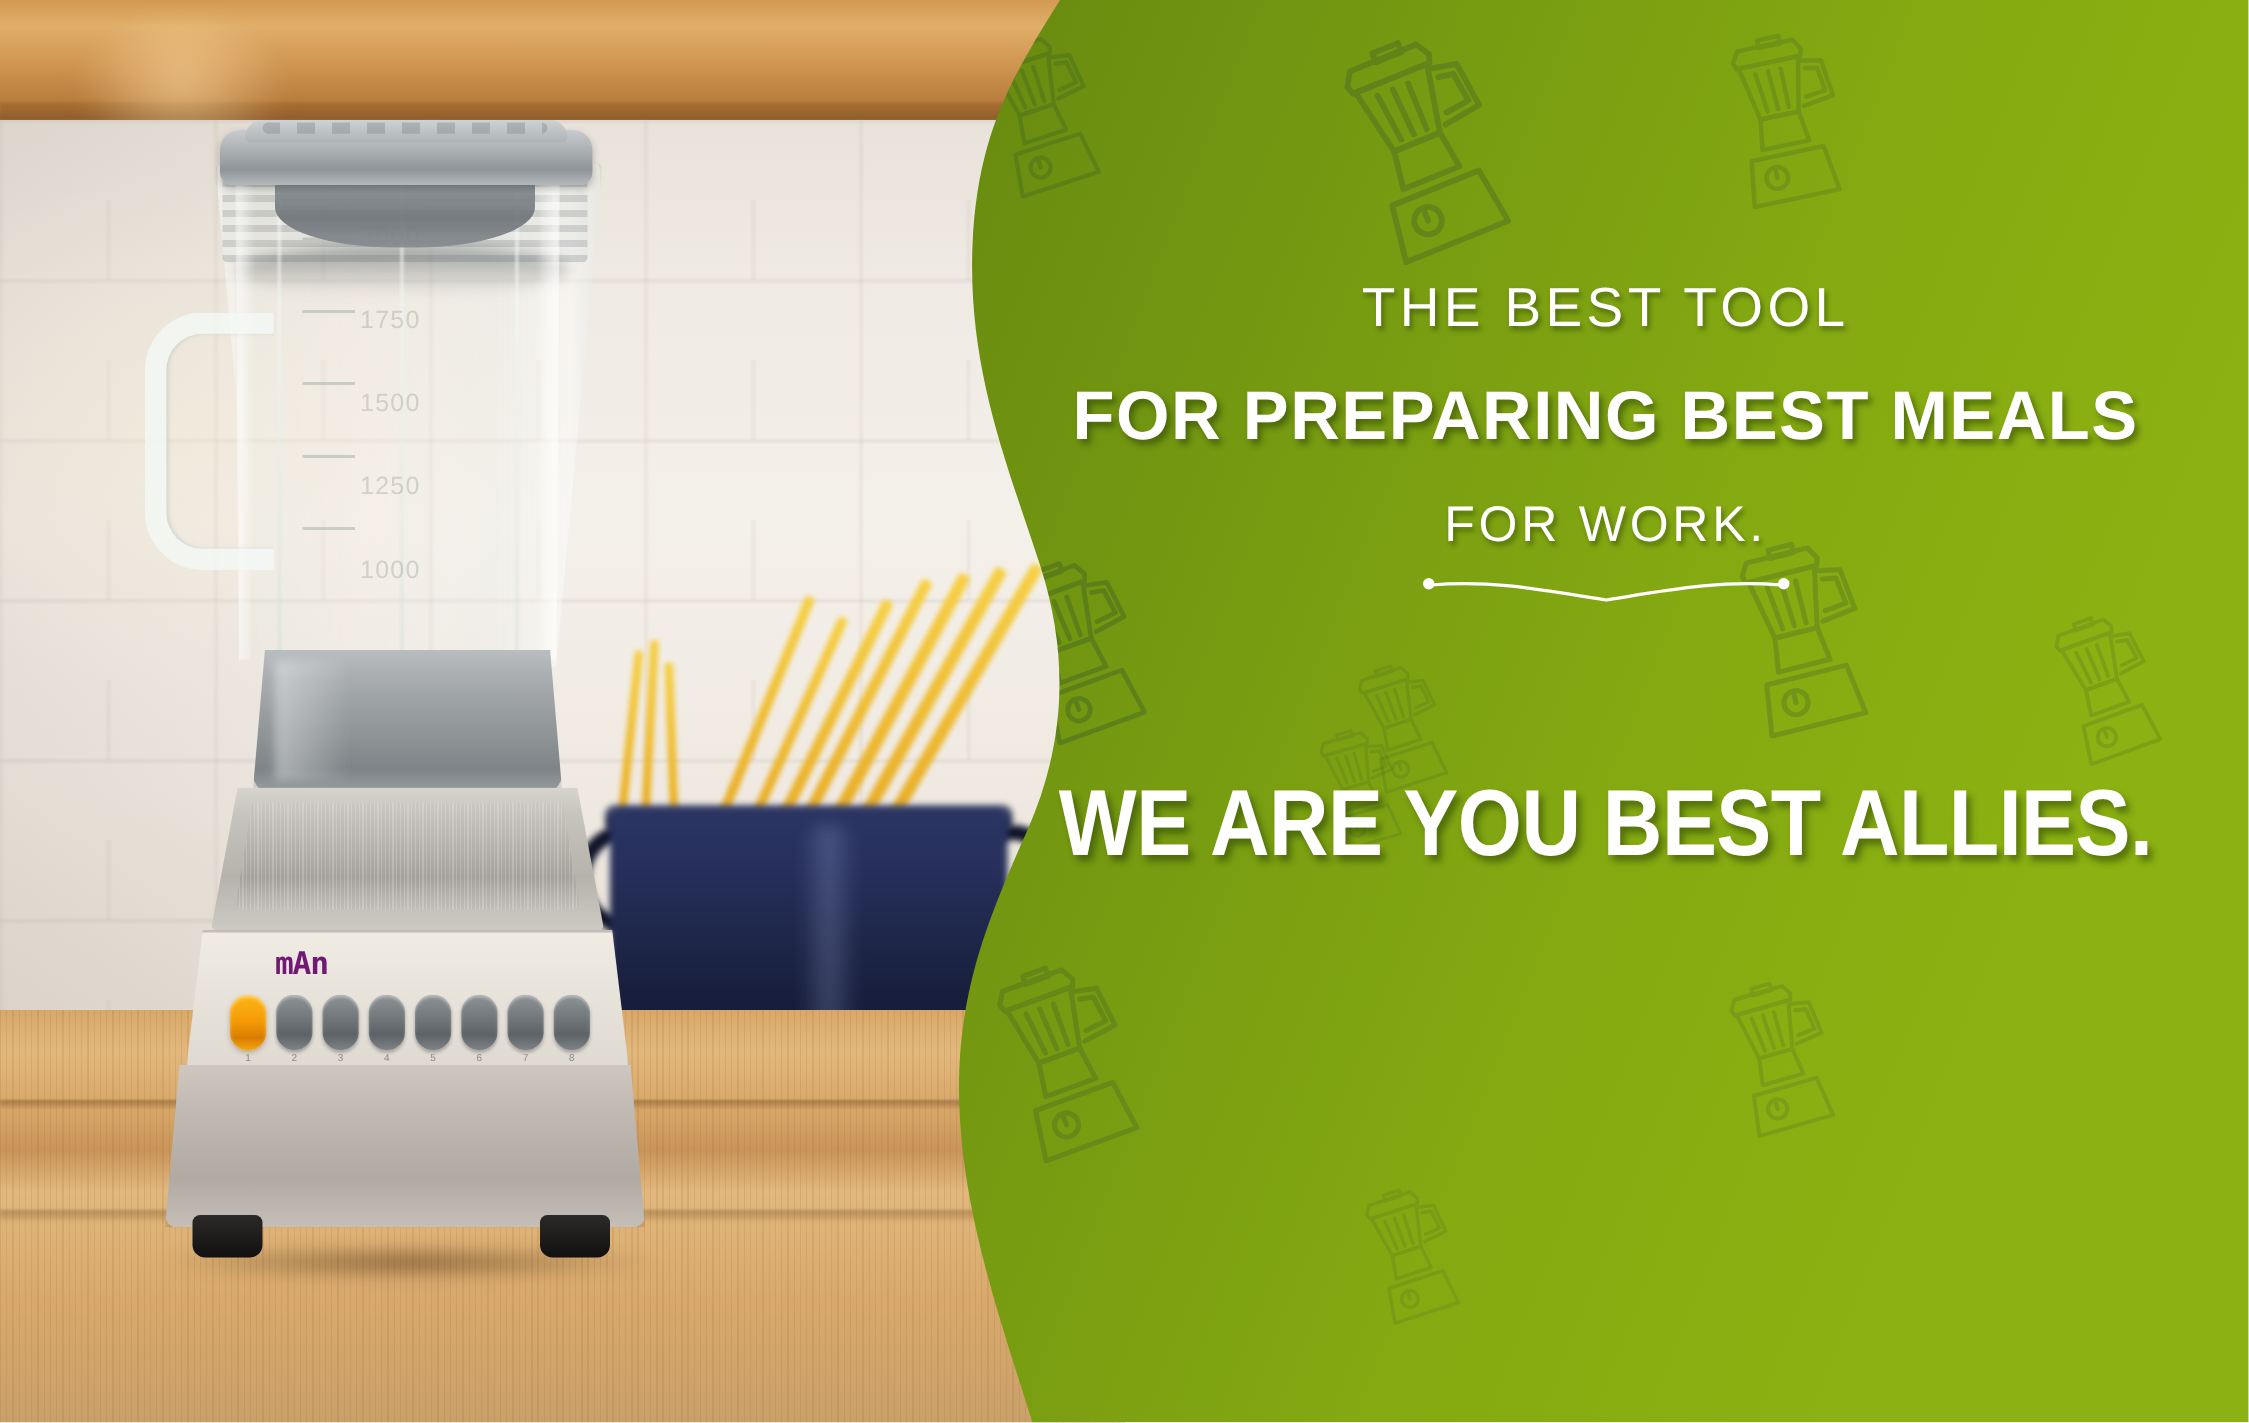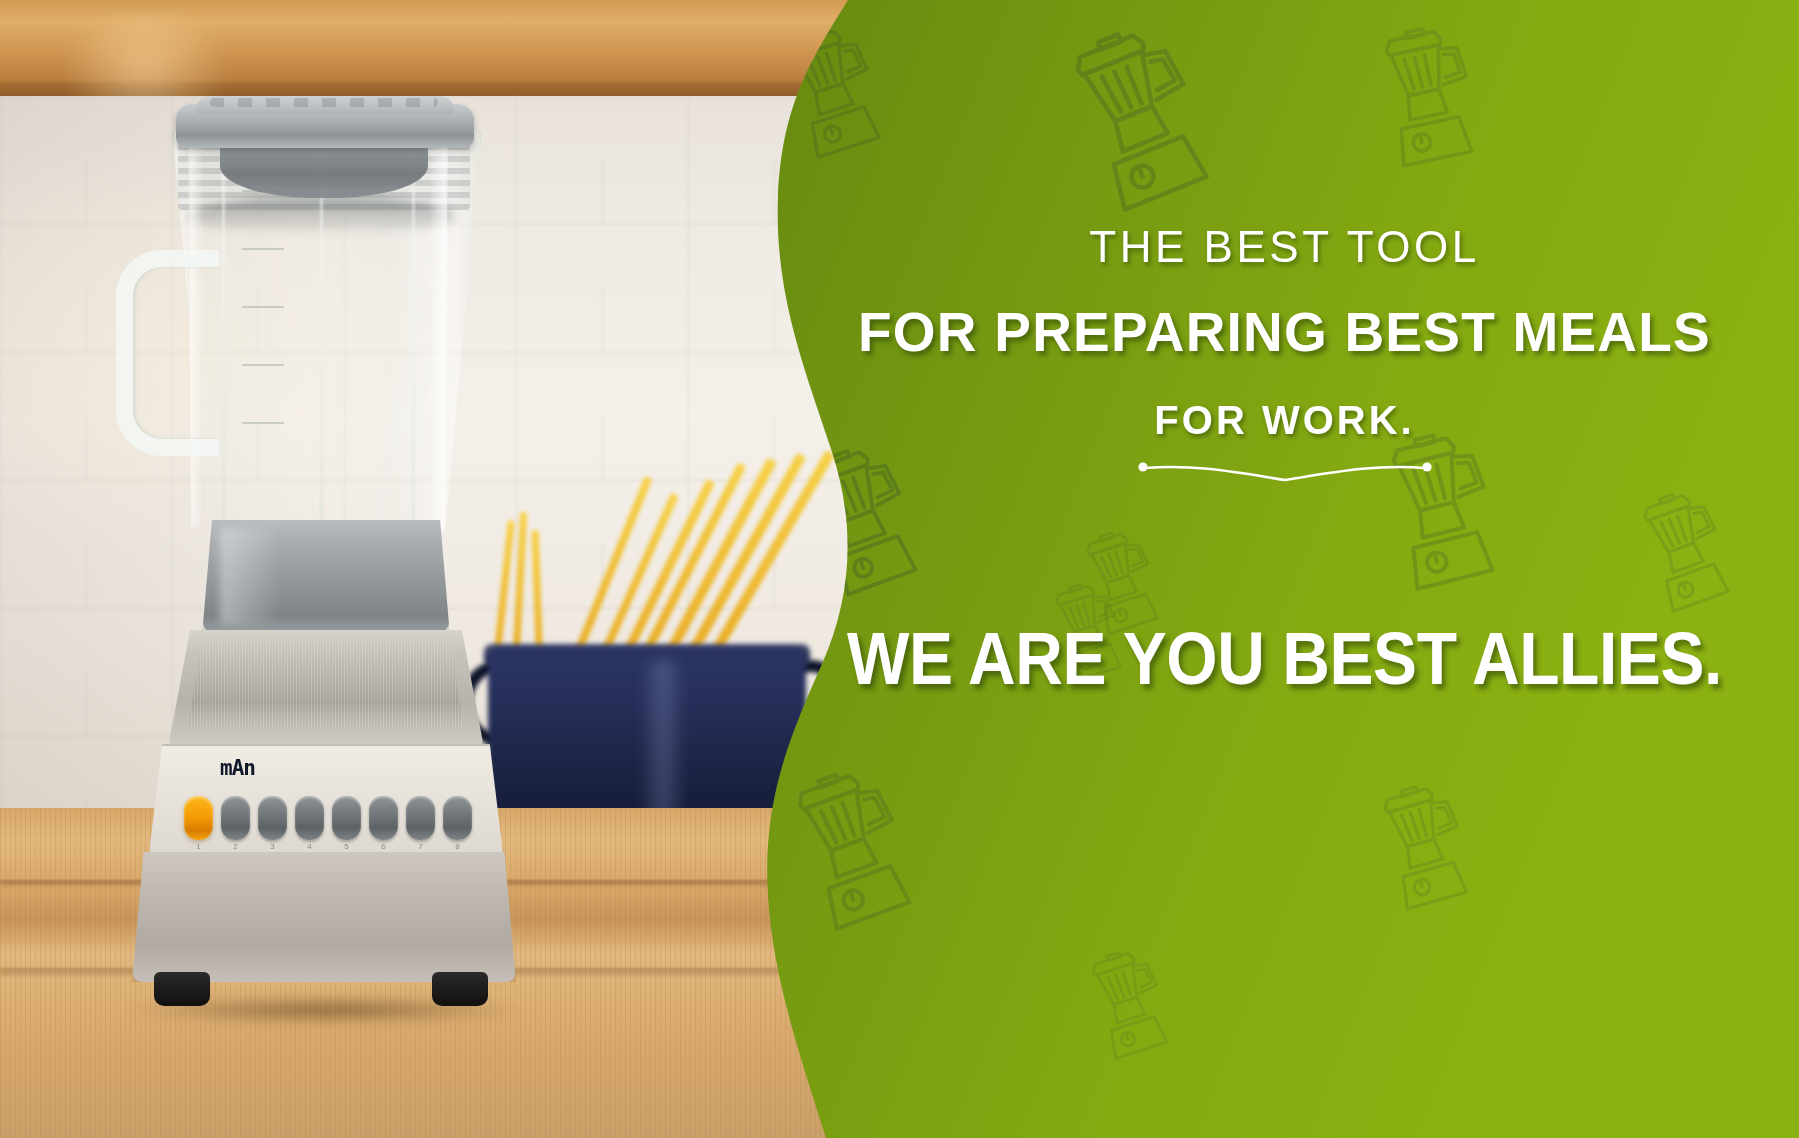--- a/index.html
+++ b/index.html
@@ -225,21 +225,21 @@
   .panel{
     position:absolute;left:56px;top:648px;width:352px;height:114px;
     background:linear-gradient(180deg,#f0ece4 0%,#e7e2da 45%,#ddd8d0 100%);
     border-radius:10px;
     border:2px solid rgba(175,170,162,.55);
     clip-path:polygon(4% 0,96% 0,100% 100%,0 100%);
   }
   .brand{
     position:absolute;left:128px;top:660px;
     font-family:"DejaVu Sans Mono",monospace;
-    font-weight:bold;font-size:21px;color:#0f172a;letter-spacing:-1px;
+    font-weight:bold;font-size:25px;color:#701a75;letter-spacing:-1px;
   }
   .btnrow{
     position:absolute;left:92px;top:700px;width:290px;height:52px;
     display:flex;gap:8px;
   }
   .btn{
     width:29px;height:44px;border-radius:14px;
     background:linear-gradient(180deg,#8e9396 0%,#6f7578 45%,#5c6265 72%,#7d8386 100%);
     box-shadow:inset 0 2px 2px rgba(255,255,255,.35),0 2px 3px rgba(0,0,0,.28);
   }
@@ -292,21 +292,21 @@
     text-shadow:2px 3px 4px rgba(25,45,5,.45);
   }
   .line-main{
     position:absolute;left:0;top:300px;width:1029px;
     font-size:55px;font-weight:bold;letter-spacing:1.2px;
     text-shadow:3px 4px 5px rgba(25,45,5,.48);
     white-space:nowrap;
   }
   .line-sub{
     position:absolute;left:0;top:398px;width:1029px;
-    font-size:40px;font-weight:700;letter-spacing:3px;
+    font-size:40px;font-weight:400;letter-spacing:3px;
     text-shadow:2px 3px 4px rgba(25,45,5,.45);
   }
   .divider{
     position:absolute;left:0;top:452px;width:1029px;height:46px;
     display:flex;justify-content:center;align-items:center;
   }
   .line-big{
     position:absolute;left:0;top:615px;width:1029px;
     font-family:"Liberation Sans Narrow","Liberation Sans",sans-serif;
     font-size:75px;font-weight:bold;letter-spacing:-0.5px;
@@ -359,20 +359,27 @@
 
       <div class="jar"></div>
       <div class="jar-ring"></div>
       <div class="jar-shadowband"></div>
       <div class="jar-ridge" style="left:130px;"></div>
       <div class="jar-ridge" style="left:228px;"></div>
       <div class="jar-ridge" style="left:320px;"></div>
       <div class="jar-sheenL"></div>
       <div class="jar-sheenR"></div>
       <div class="ticks"></div>
+      <div class="marks">
+        <span>2000</span>
+        <span>1750</span>
+        <span>1500</span>
+        <span>1250</span>
+        <span>1000</span>
+      </div>
       <div class="handle"></div>
 
       <div class="lid-cap"></div>
       <div class="lid"></div>
       <div class="lid-top"></div>
       <div class="lid-notches"></div>
 
       <div class="collar"></div>
       <div class="collar-hl"></div>
 

